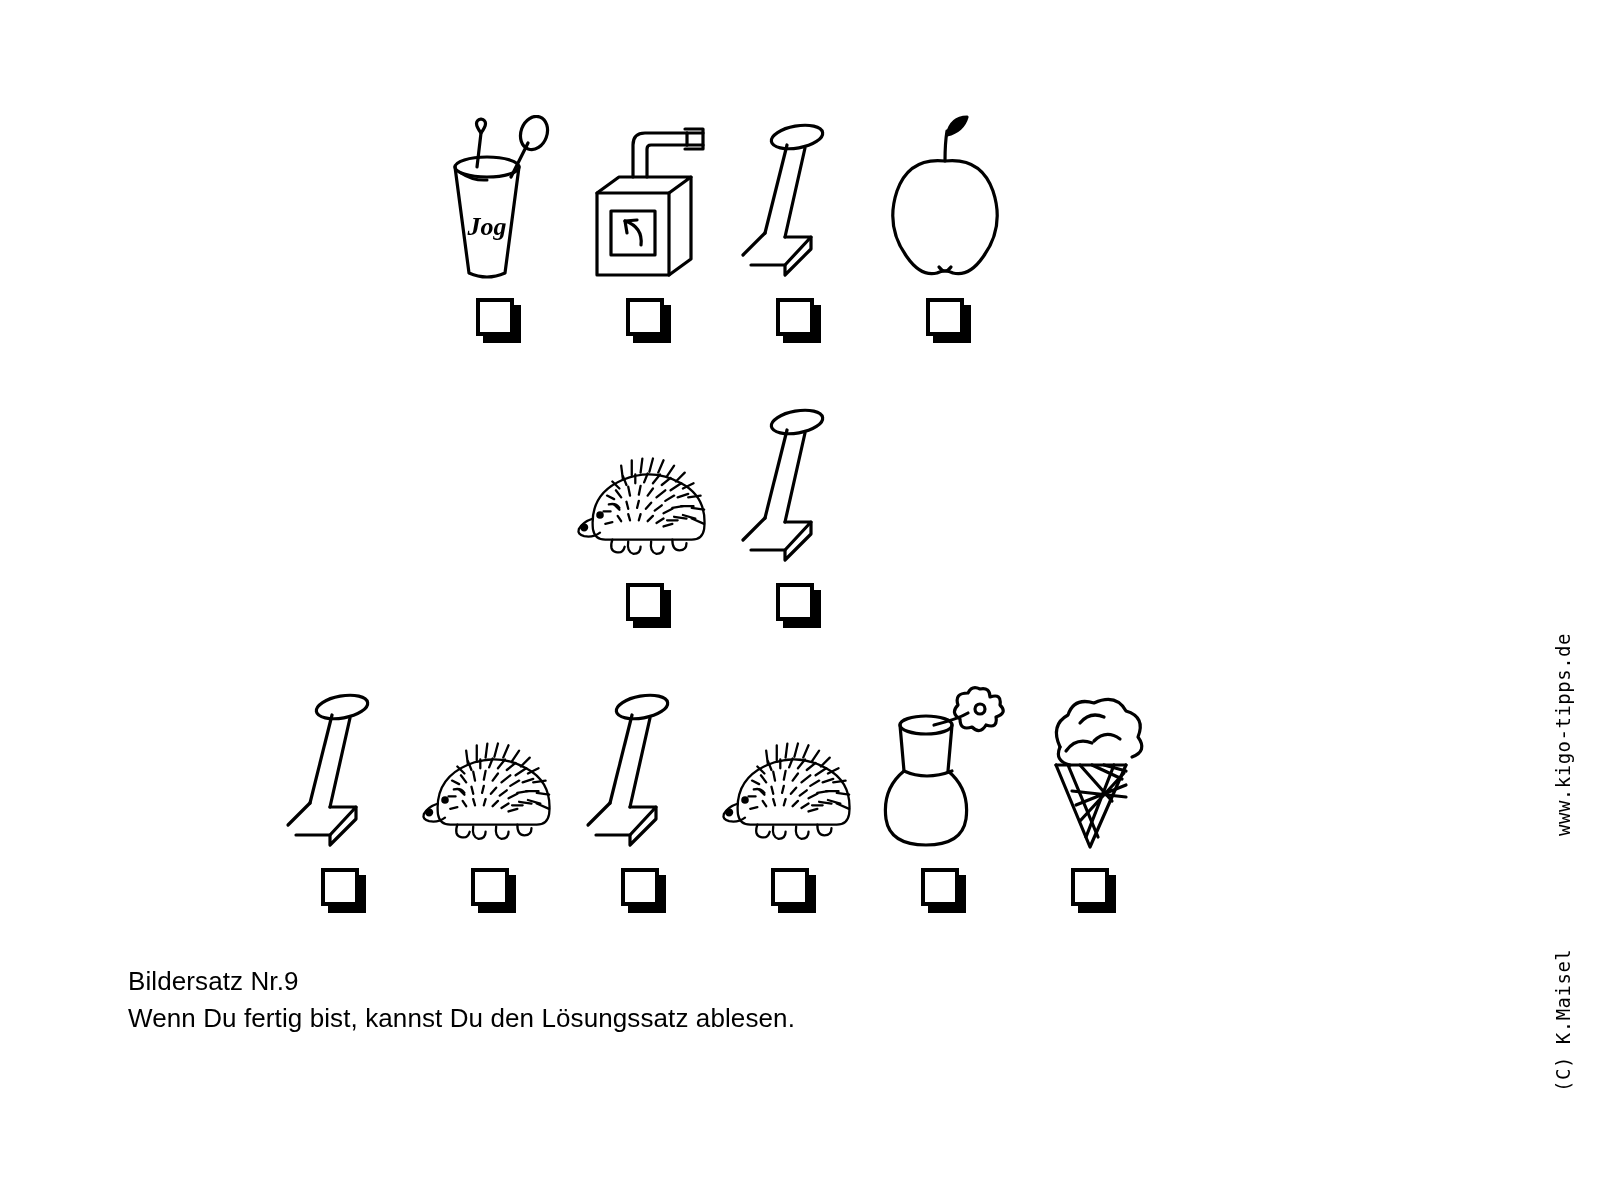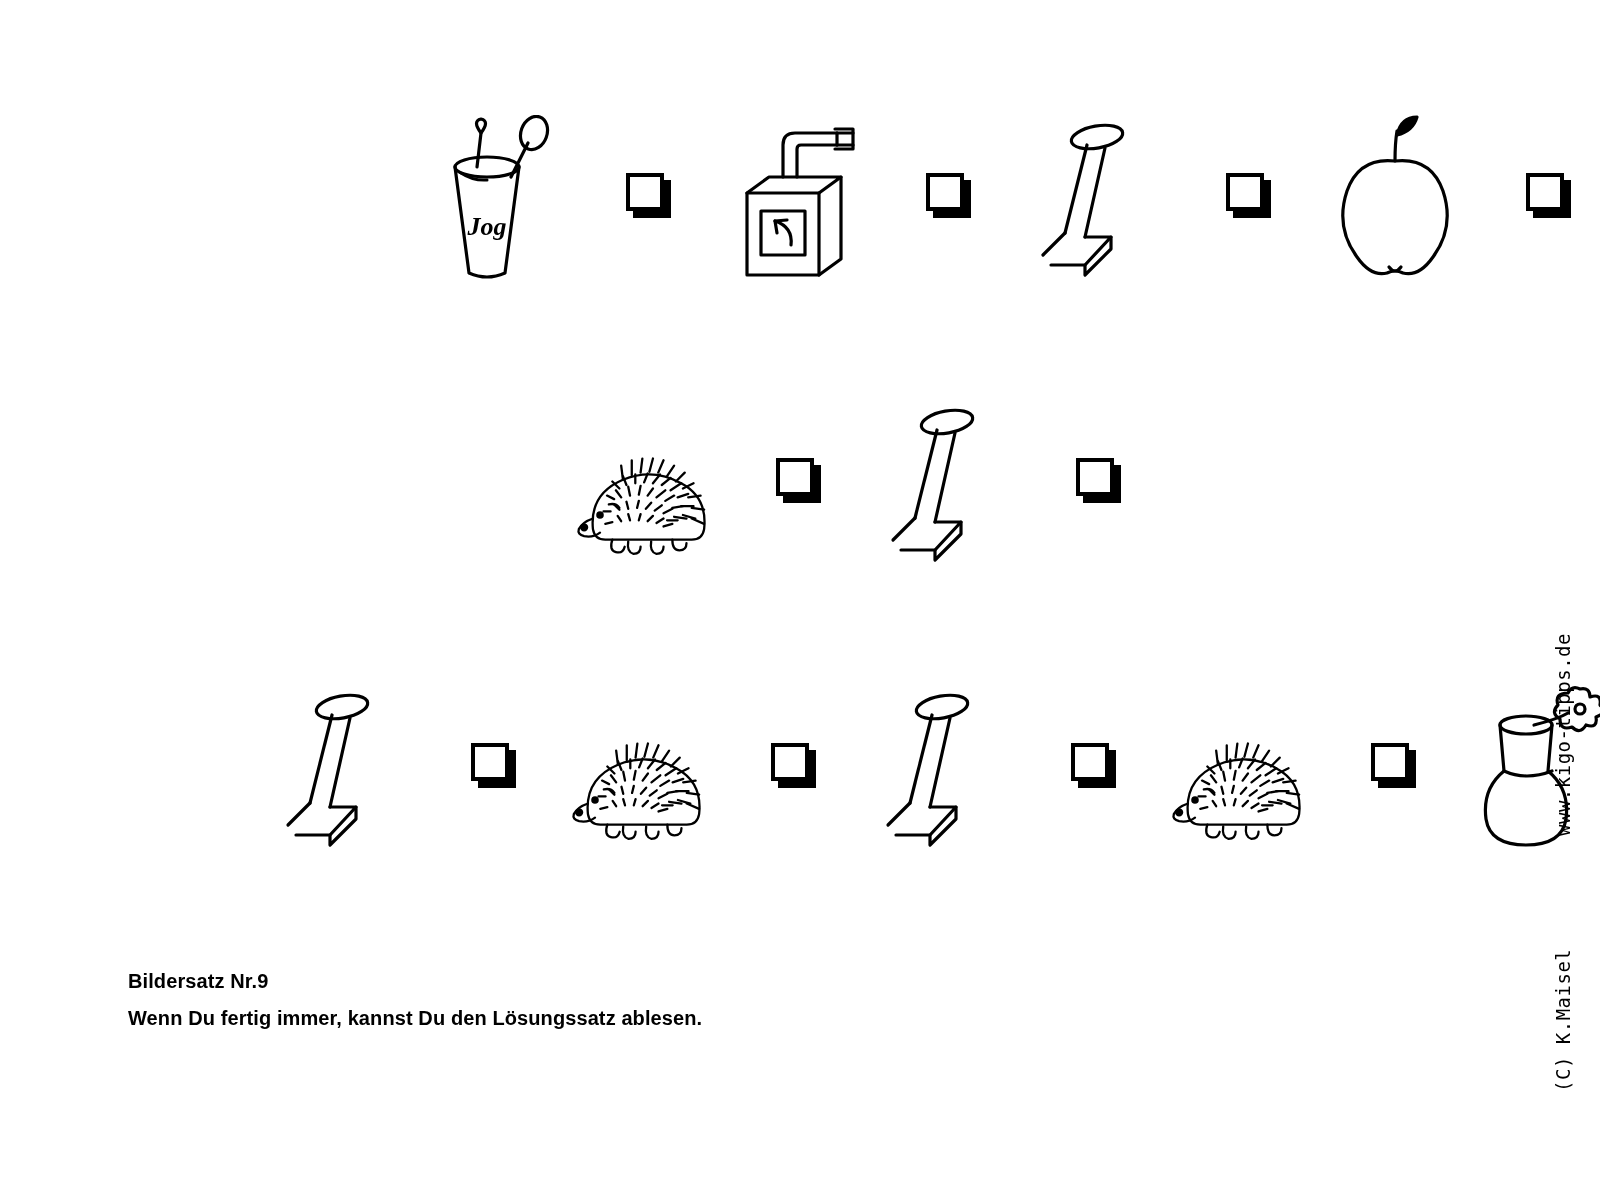--- a/index.html
+++ b/index.html
@@ -23,21 +23,21 @@
   }
 
   
   .row {
     position: absolute;
     display: flex;
     align-items: flex-end;
   }
   .cell {
     display: flex;
-    flex-direction: row;
+    flex-direction: column;
     align-items: center;
   }
   .pic {
     width: 150px;
     height: 180px;
     display: flex;
     align-items: flex-end;
     justify-content: center;
   }
   .pic svg {
@@ -78,22 +78,22 @@
   #row-3 { left: 265px; top: 680px; }
 
   
   .caption {
     position: absolute;
     left: 128px;
     top: 963px;
     width: 1250px;
   }
   .caption .line {
-    font-weight: bold;
-    font-size: 20px;
+    font-weight: normal;
+    font-size: 26px;
     line-height: 37px;
     white-space: nowrap;
     letter-spacing: 0.1px;
   }
 
   
   .credits {
     position: absolute;
     right: 18px;
     top: 0;
@@ -440,21 +440,21 @@
         <div class="abox">
           <div class="shadow"></div>
           <div class="face"></div>
         </div>
       </div>
     </div>
   </div>
 
   <div class="caption">
     <div class="line">Bildersatz Nr.9</div>
-    <div class="line">Wenn Du fertig immer, kannst Du den Lösungssatz ablesen.</div>
+    <div class="line">Wenn Du fertig bist, kannst Du den Lösungssatz ablesen.</div>
   </div>
 
   <div class="credits">
     <div class="credit-text" id="credit-url">www.kigo-tipps.de</div>
     <div class="credit-text" id="credit-author">(C) K.Maisel</div>
   </div>
 
 </div>
 
 </body></html>

